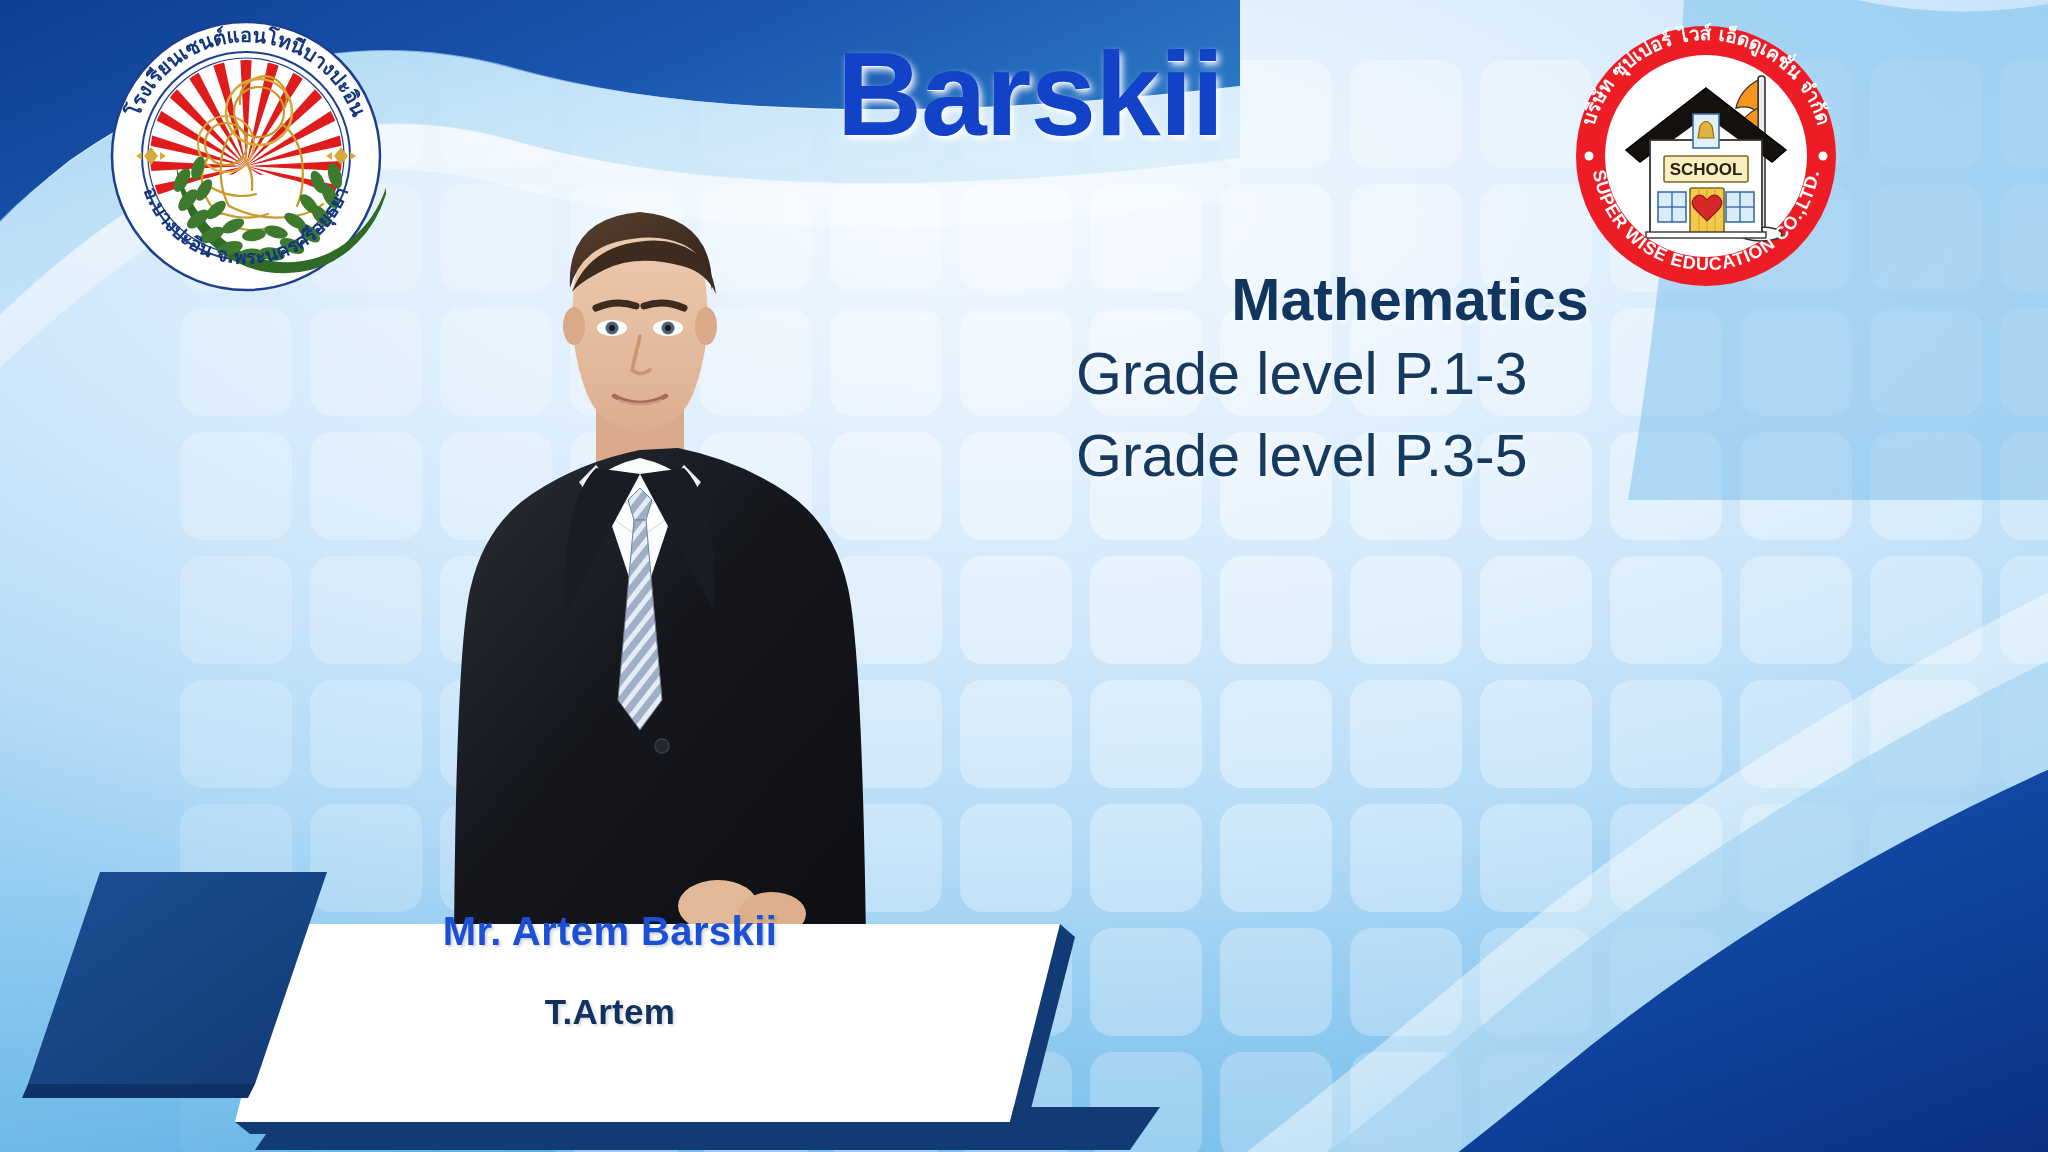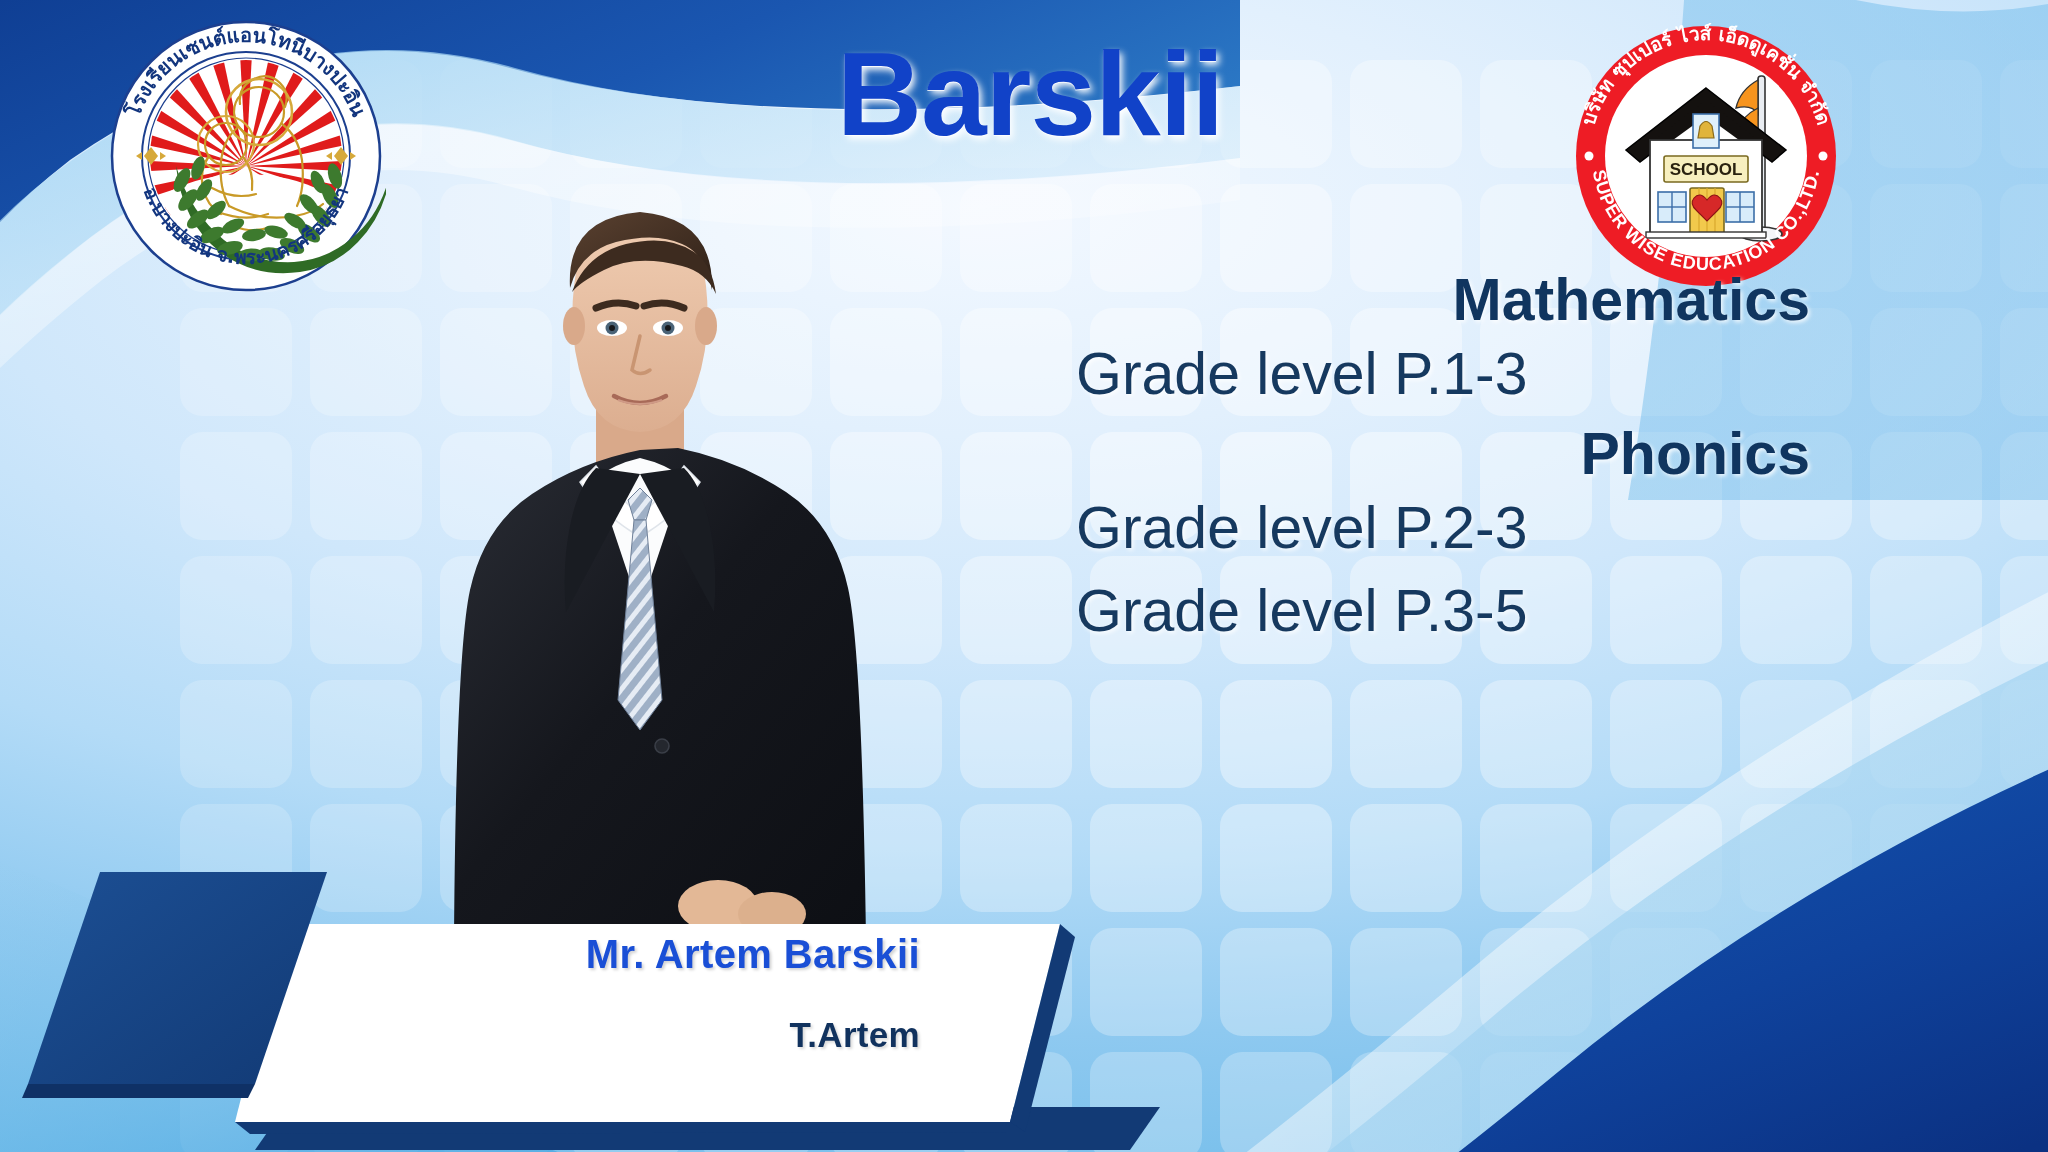--- a/index.html
+++ b/index.html
@@ -62,40 +62,40 @@
     position:absolute;
     left:1010px; top:265px;
     width:800px;
   }
   .subj-block{ margin-bottom:8px; }
   .subj-name{
     font-size:59px;
     font-weight:bold;
     color:#10355f;
     line-height:1.22;
-    text-align:right;
+    text-align:center;
     text-shadow: 2px 2px 4px rgba(255,255,255,0.85);
   }
   .subj-grade{
     font-size:59px;
     font-weight:400;
     color:#16395f;
     line-height:1.26;
     text-align:left;
     padding-left:66px;
     text-shadow: 2px 2px 4px rgba(255,255,255,0.85);
   }
 
   
   .banner-wrap{ position:absolute; left:0; bottom:0; width:1200px; height:320px; }
   .banner-text{
     position:absolute;
-    left:300px; top:932px;
+    left:300px; top:909px;
     width:620px;
-    text-align:right;
+    text-align:center;
   }
   .banner-name{
     font-size:40px;
     font-weight:bold;
     color:#1a4fd6;
     letter-spacing:0.4px;
     text-shadow:2px 2px 3px rgba(0,0,0,0.18);
   }
   .banner-sub{
     margin-top:38px;
@@ -557,24 +557,20 @@
   </svg>
 
   <div class="title">Barskii</div>
 
   <div class="subjects" id="subjectsList">
     <div class="subj-block">
       <div class="subj-name">Mathematics</div>
       <div class="subj-grade">Grade level P.1-3</div>
     </div>
     <div class="subj-block">
-      <div class="subj-name">Phonics</div>
-      <div class="subj-grade">Grade level P.2-3</div>
-    </div>
-    <div class="subj-block">
       <div class="subj-grade">Grade level P.3-5</div>
     </div>
   </div>
 
   <svg class="banner-wrap" viewBox="0 0 1200 320">
     <defs>
       <linearGradient id="navyP" x1="0" y1="0" x2="1" y2="1">
         <stop offset="0%" stop-color="#1c4f94"></stop>
         <stop offset="100%" stop-color="#123a75"></stop>
       </linearGradient>

